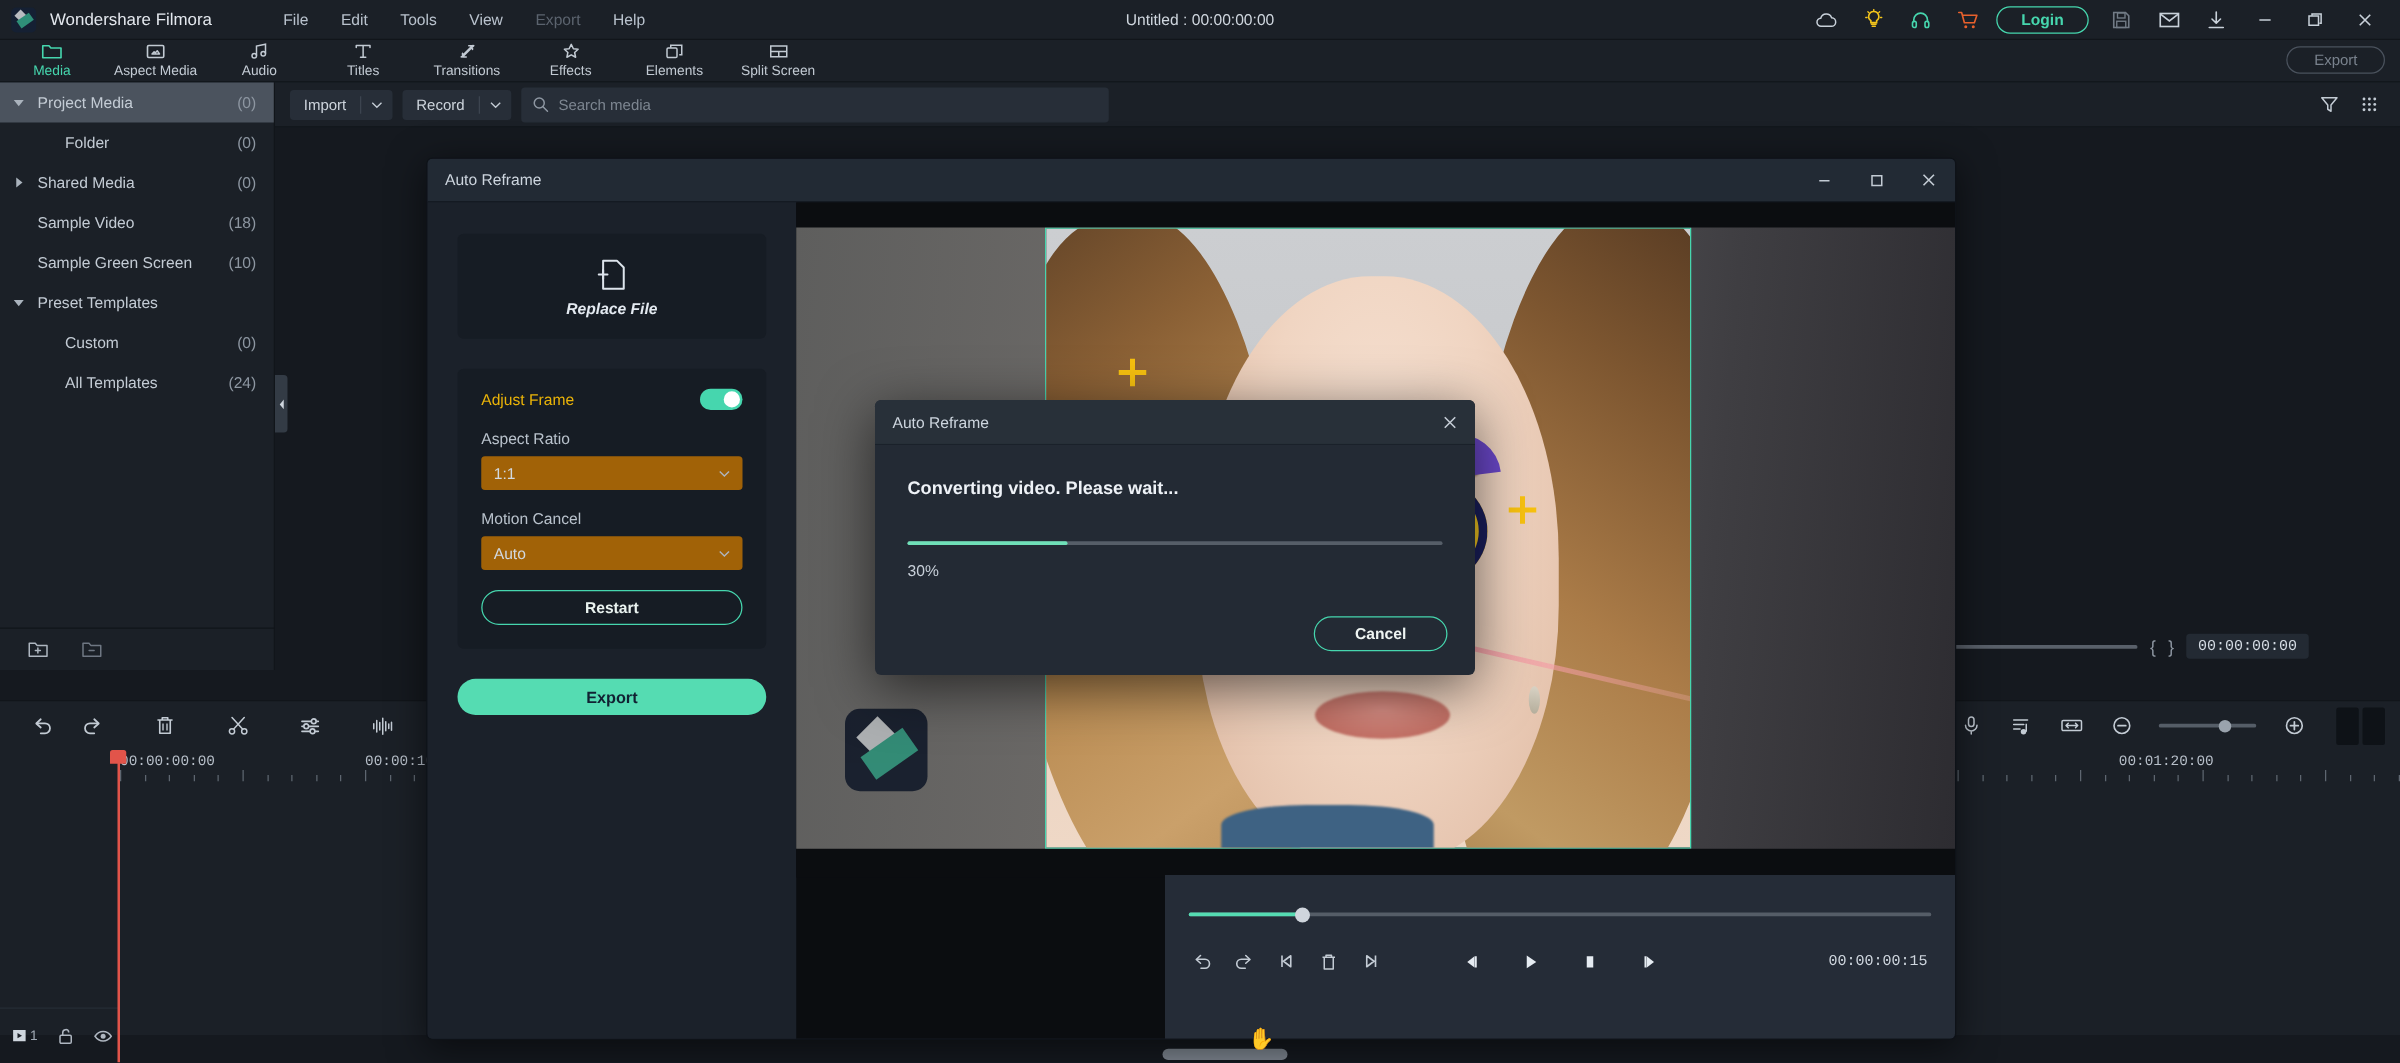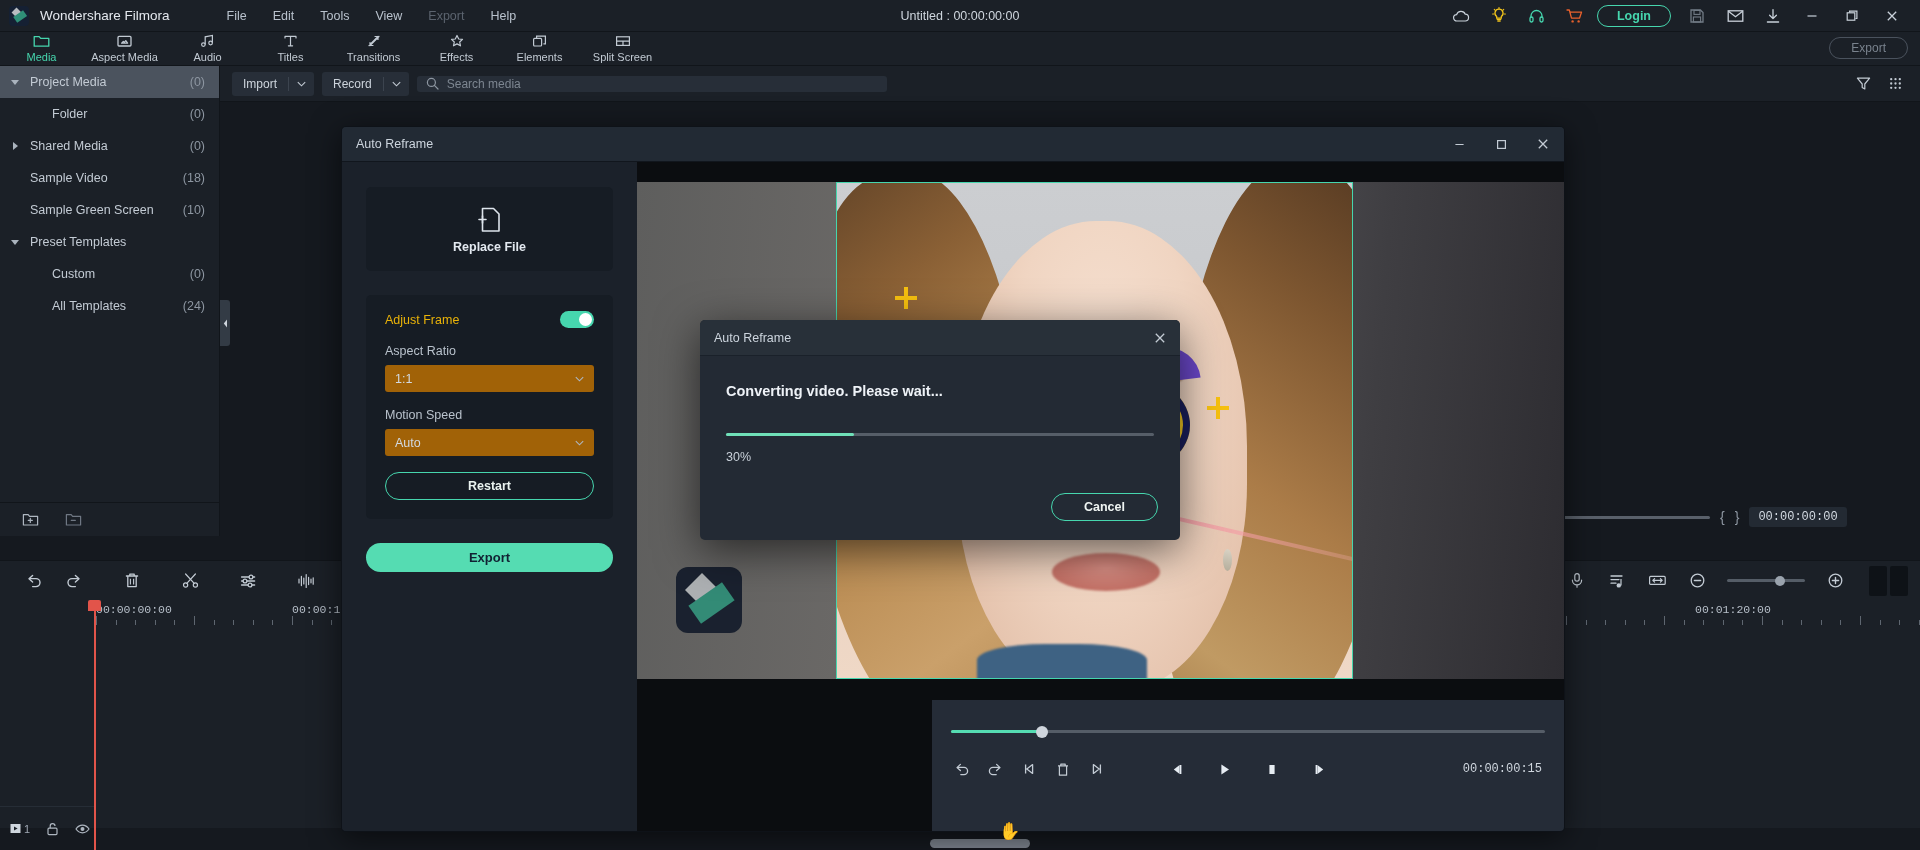--- a/index.html
+++ b/index.html
@@ -102,21 +102,21 @@
     border-bottom: 1px solid #11151a;
   }
   .split-btn {
     height: 24px; background: #272e38; border-radius: 3px; display: flex;
     align-items: center; font-size: 12px; color: #cdd4dc; cursor: pointer; margin-right: 8px;
   }
   .split-btn .lbl { padding: 0 11px; }
   .split-btn .div { width: 1px; height: 14px; background: #3c444f; }
   .split-btn .arr { padding: 0 8px; display: flex; align-items: center; }
   .searchbox {
-    flex: 0 0 auto; width: 470px; height: 16px; background: #272e38; border-radius: 3px;
+    flex: 0 0 auto; width: 470px; height: 28px; background: #272e38; border-radius: 3px;
     display: flex; align-items: center; padding: 0 9px; gap: 8px; cursor: text;
   }
   .searchbox .ph { font-size: 12px; color: #7d8691; }
   .mb-ico { width: 26px; height: 26px; display: flex; align-items: center; justify-content: center; cursor: pointer; }
 
   
   .preview-bg {
     position: absolute; top: 102px; left: 220px; width: 1700px; height: 505px;
     background: #15191f;
   }
@@ -182,21 +182,21 @@
     position: absolute; left: 0; right: 0; text-align: center;
     font-size: 12.5px; color: #d6dde5; pointer-events: none;
   }
   .ar-title .btns { margin-left: auto; display: flex; }
   .ar-wc { width: 42px; height: 35px; display: flex; align-items: center; justify-content: center; cursor: pointer; }
 
   .ar-left { position: absolute; left: 0; top: 35px; width: 295px; bottom: 0; background: #1b212a; }
   .ar-card { margin: 25px 24px 0; background: #161c24; border-radius: 5px; }
   .replace-card {
     height: 84px; display: flex; flex-direction: column; align-items: center;
-    justify-content: center; gap: 5px; cursor: pointer;
+    justify-content: center; gap: 5px; cursor: pointer; font-style: italic;
   }
   .replace-card .lab { font-size: 12.5px; color: #e3e9f0; font-weight: bold; }
   .opt-card { margin-top: 24px; padding: 16px 19px 19px; }
   .opt-row { display: flex; align-items: center; justify-content: space-between; margin-bottom: 16px; }
   .opt-lab { font-size: 12.5px; color: #eab308; }
   .toggle {
     width: 34px; height: 17px; border-radius: 9px; background: #46d6ae;
     position: relative; cursor: pointer;
   }
   .toggle .kn { position: absolute; right: 2px; top: 2px; width: 13px; height: 13px; border-radius: 50%; background: #fff; }
@@ -910,21 +910,21 @@
         </div>
         <div class="f-label">Aspect Ratio</div>
         <div class="dd">
           <span>1:1</span>
           <span>
             <svg width="9" height="6" viewBox="0 0 9 6">
                 <path d="M.8 1.2 4.5 4.8 8.2 1.2" fill="none" stroke="#aeb6c0" stroke-width="1.1"></path>
               </svg>
           </span>
         </div>
-        <div class="f-label">Motion Speed</div>
+        <div class="f-label">Motion Cancel</div>
         <div class="dd">
           <span>Auto</span>
           <span>
             <svg width="9" height="6" viewBox="0 0 9 6">
                 <path d="M.8 1.2 4.5 4.8 8.2 1.2" fill="none" stroke="#aeb6c0" stroke-width="1.1"></path>
               </svg>
           </span>
         </div>
         <div class="btn-outline">Restart</div>
       </div>

